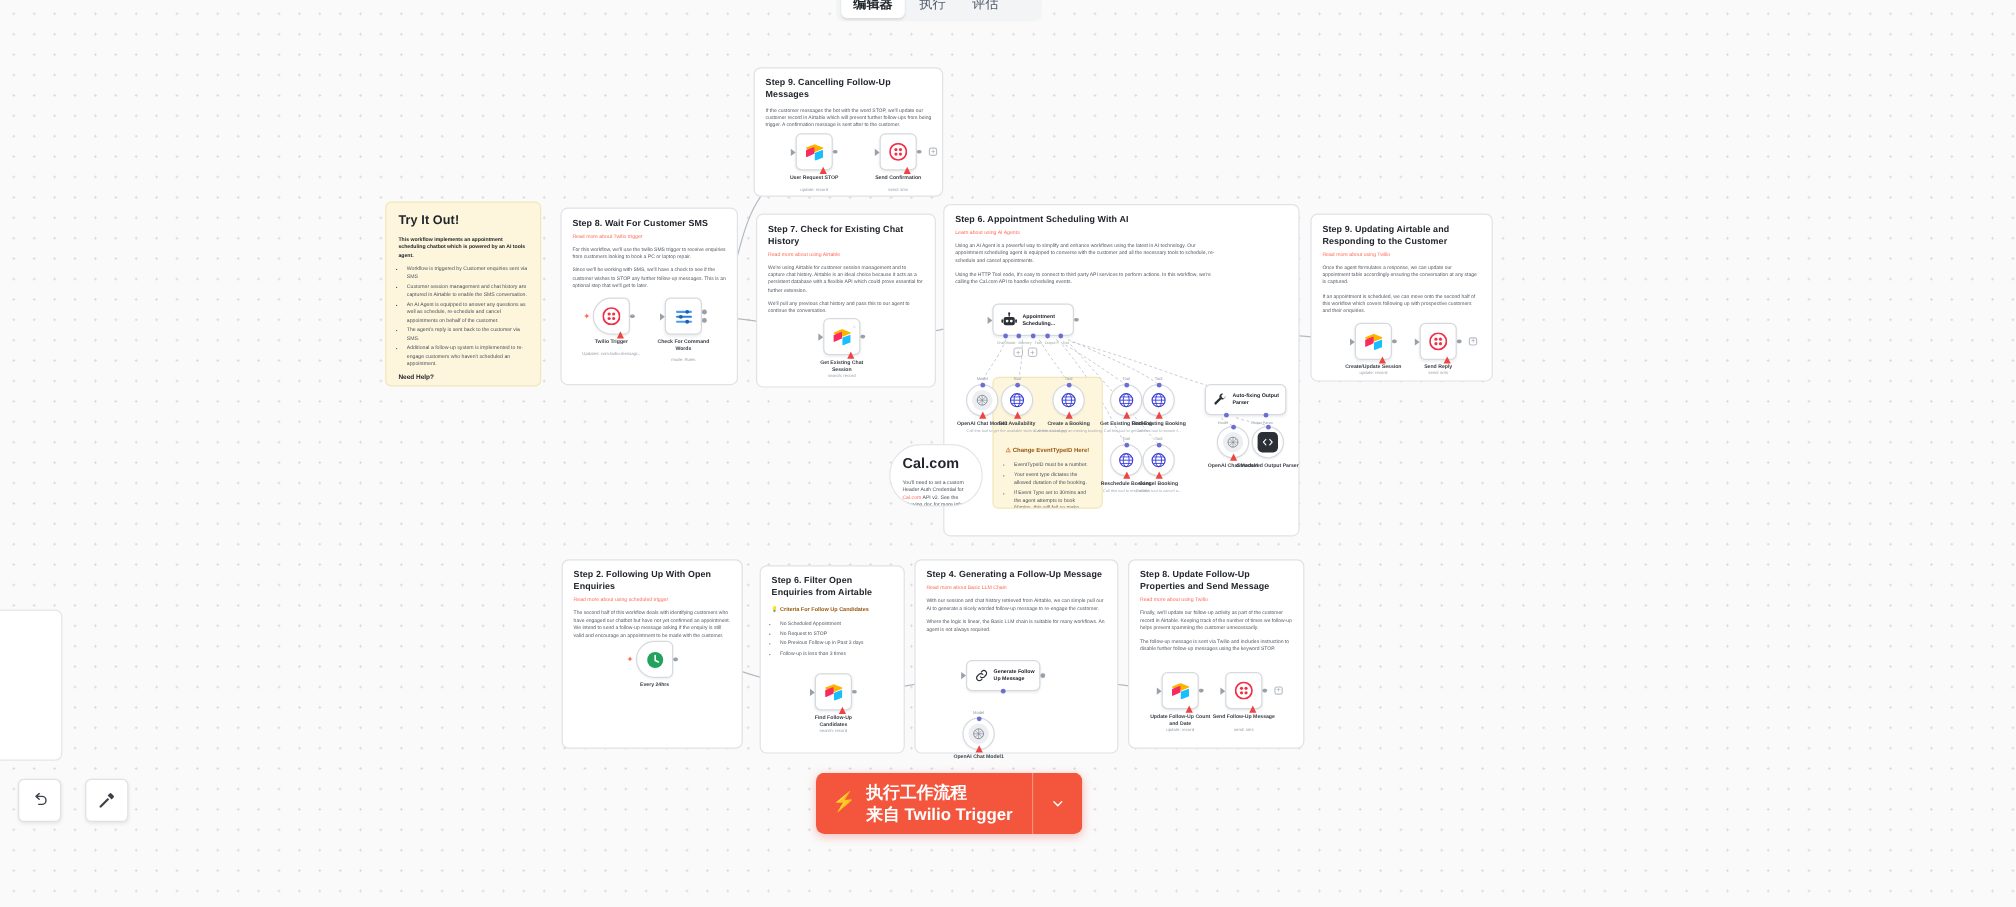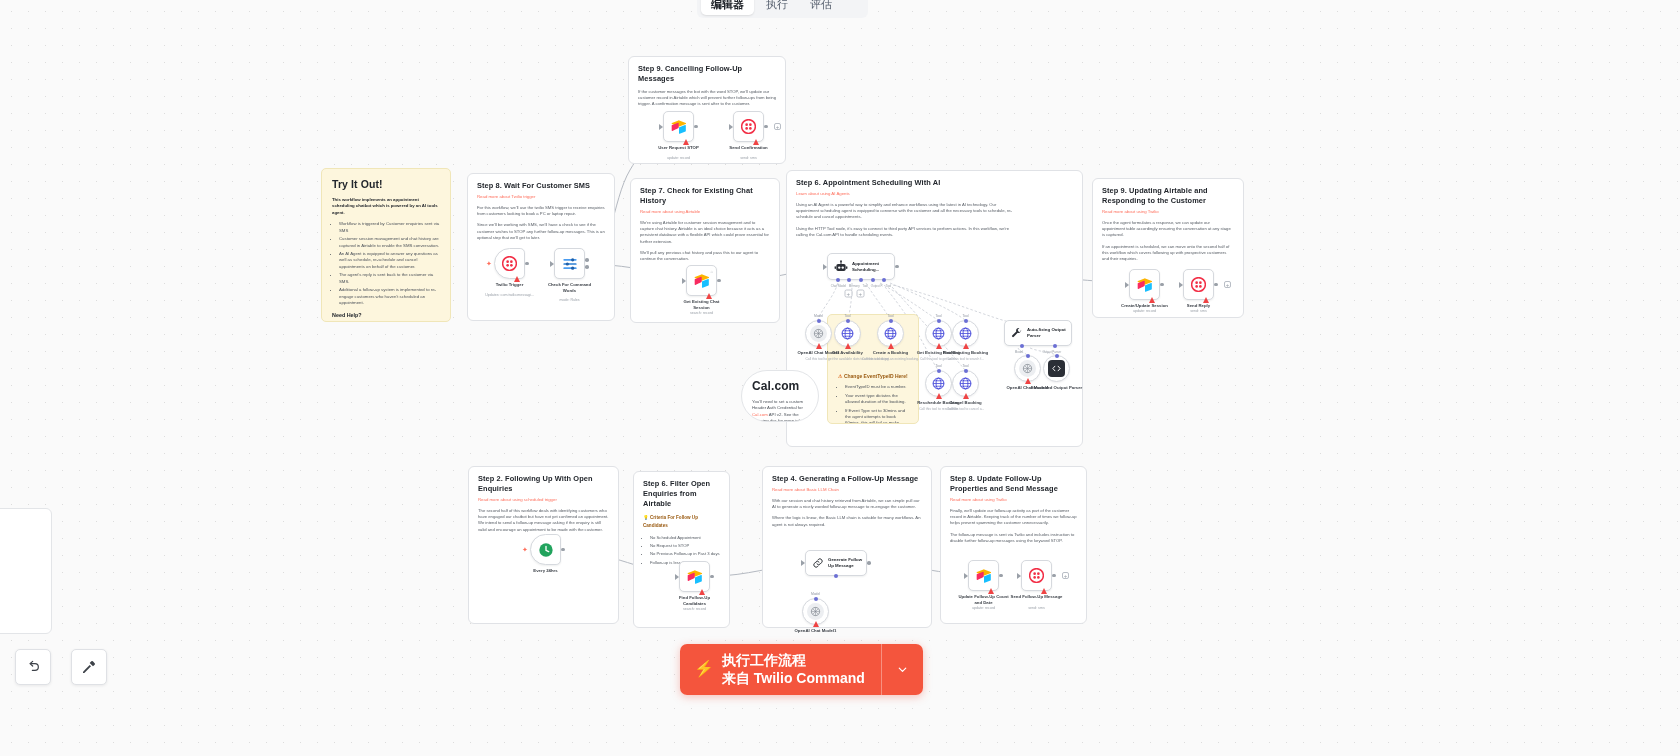--- a/index.html
+++ b/index.html
@@ -586,21 +586,21 @@
   <div class="node trigger" style="left:530px;top:534px;">
     <span style="position:absolute;left:-9px;top:11px;color:#ff6d5a;font-size:7px;">✦</span>
     <svg width="16" height="16" viewBox="0 0 24 24">
       <circle cx="12" cy="12" r="10" fill="#21a35d"></circle>
       <path d="M12 6.5v6l4 2" fill="none" stroke="#fff" stroke-width="2" stroke-linecap="round"></path>
     </svg>
     <div class="port right"></div>
     <div class="nodelabel">Every 24hrs</div>
   </div>
 
-  <div class="frame" style="left:633px;top:471px;width:97px;height:157px;">
+  <div class="frame" style="left:633px;top:471px;width:121px;height:157px;">
     <div class="ftitle">Step 6. Filter Open Enquiries from Airtable</div>
     <div class="crit"><span style="color:#e0a52b">💡</span> <span>Criteria For Follow Up Candidates</span></div>
     <div class="fbody">
       <ul>
         <li>No Scheduled Appointment</li>
         <li>No Request to STOP</li>
         <li>No Previous Follow-up in Past 3 days</li>
         <li>Follow-up is less than 3 times</li>
       </ul>
     </div>
@@ -702,21 +702,21 @@
       <path d="M3 19 13 9l2 2L5 21H3v-2z" fill="#3d4249"></path>
       <path d="M15.5 3.5 13 6l5 5 2.5-2.5a1.6 1.6 0 0 0 0-2.3l-2.7-2.7a1.6 1.6 0 0 0-2.3 0z" fill="#3d4249"></path>
     </svg>
   </div>
 
   <div class="execwrap">
     <div class="execbtn">
       <span class="flash">⚡</span>
       <span>
         <span class="etxt" style="display:block">执行工作流程</span>
-        <span class="etxt" style="display:block">来自 Twilio Command</span>
+        <span class="etxt" style="display:block">来自 Twilio Trigger</span>
       </span>
     </div>
     <div class="execcaret">
       <svg width="13" height="13" viewBox="0 0 24 24">
         <path d="M6 9.5 12 15.5 18 9.5" fill="none" stroke="#fff" stroke-width="2.2" stroke-linecap="round" stroke-linejoin="round"></path>
       </svg>
     </div>
   </div>
 
 </div>

